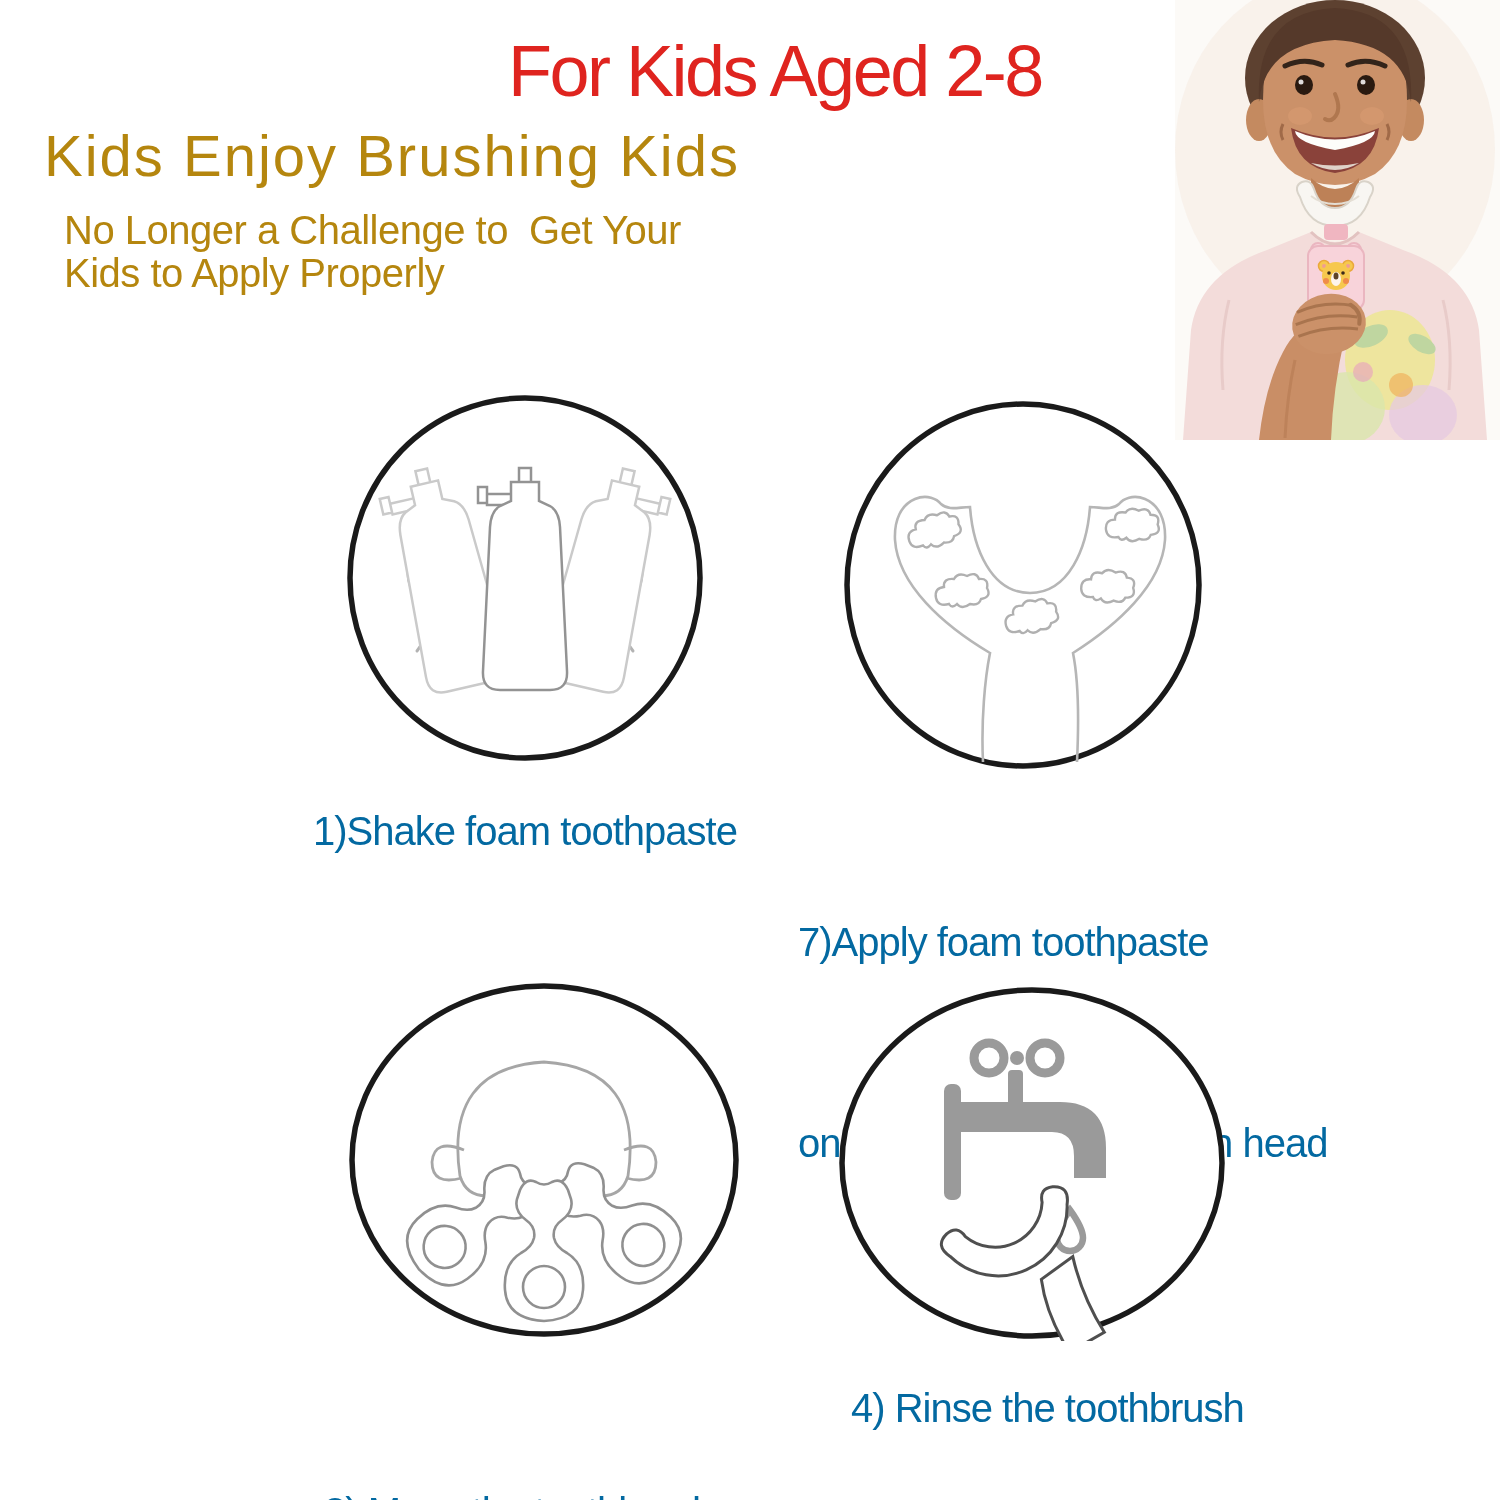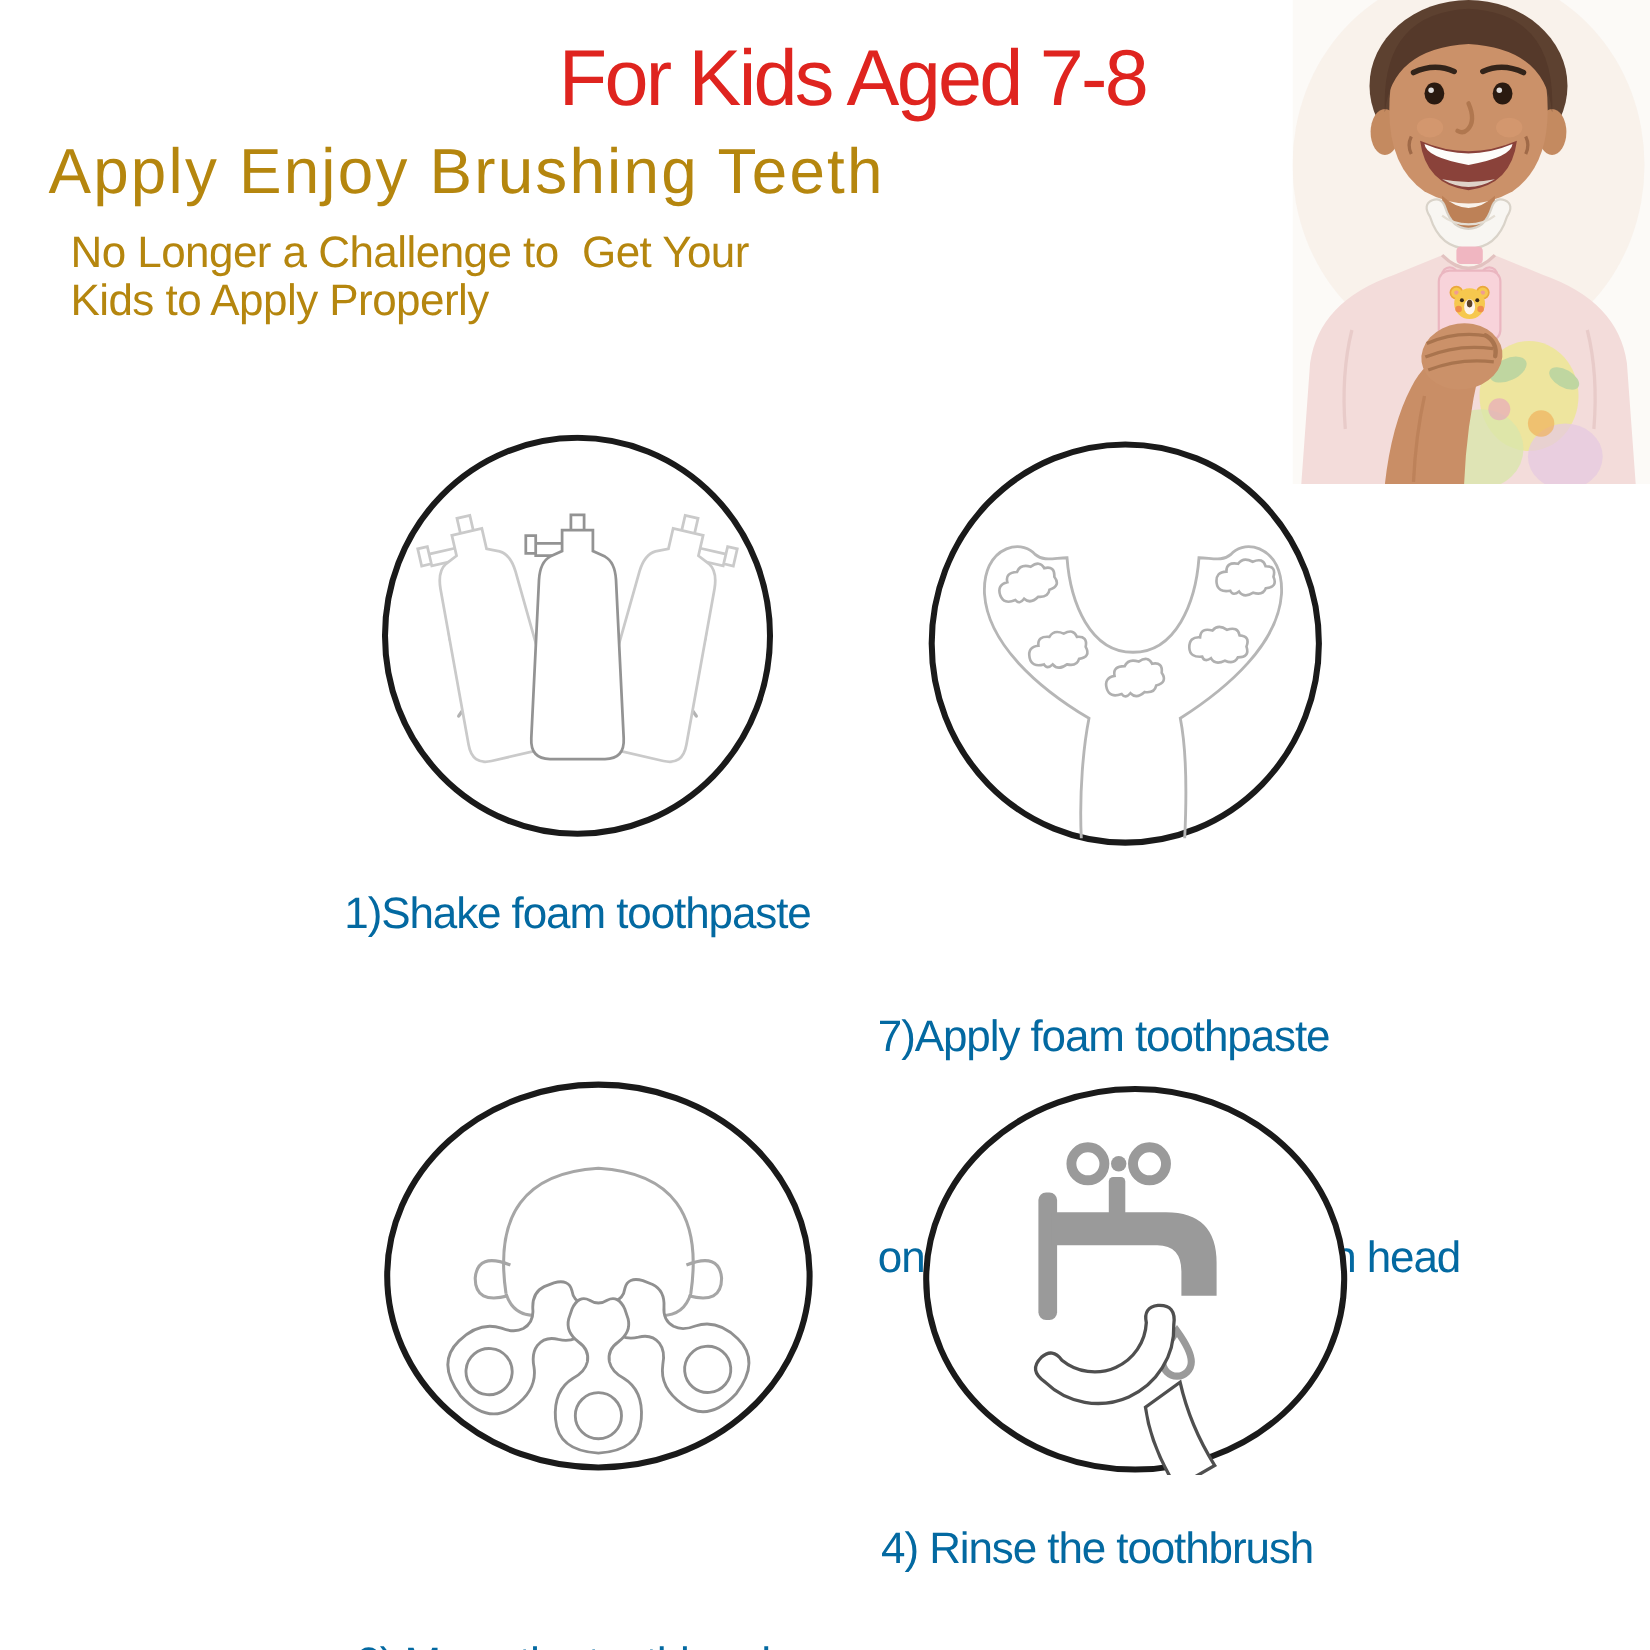--- a/index.html
+++ b/index.html
@@ -22,22 +22,22 @@
   .head{stroke:#a6a6a6;fill:none;stroke-width:2.8;}
   .brush{stroke:#909090;fill:#ffffff;stroke-width:2.6;}
   .faucet{fill:#9a9a9a;}
   .rinsebrush{stroke:#4f4f4f;fill:#ffffff;stroke-width:3;}
 </style>
 </head>
 <body>
 
 <div class="canvas">
 
-  <div class="abs title-red" style="left:508px;top:30px;">For Kids Aged 7-8</div>
-  <div class="abs title-gold" style="left:44px;top:122px;">Apply Enjoy Brushing Teeth</div>
+  <div class="abs title-red" style="left:508px;top:30px;">For Kids Aged 2-8</div>
+  <div class="abs title-gold" style="left:44px;top:122px;">Kids Enjoy Brushing Kids</div>
   <div class="abs" style="left:52px;top:209px;">
     <div class="tagline">No Longer a Challenge to  Get Your</div>
     <div class="tagline">Kids to Apply Properly</div>
   </div>
 
   <div class="abs" style="left:1175px;top:0;width:325px;height:440px;">
     <svg width="325" height="440" viewBox="0 0 325 440">
       <rect width="325" height="440" fill="#fcfaf7"></rect>
       <ellipse cx="160" cy="150" rx="160" ry="175" fill="#f5ebe2" opacity="0.55"></ellipse>
       <g>
@@ -186,15 +186,15 @@
         <circle cx="207" cy="72" r="15" fill="none" stroke="#9a9a9a" stroke-width="9"></circle>
         <circle cx="179" cy="72" r="7"></circle>
       </g>
       <path transform="translate(232,243)" d="M 0,-19 Q 13,-1 13,9 A 13,13 0 1 1 -13,9 Q -13,-1 0,-19 Z" fill="#ffffff" stroke="#9a9a9a" stroke-width="6.5"></path>
       <g transform="translate(182,270) rotate(-24)">
         <path class="rinsebrush" d="M 10,30 Q 0,64 6,108 L 46,104 Q 40,62 48,22 L 10,30 Z"></path>
         <path class="rinsebrush" d="M -64,-28 Q -74,-44 -58,-50 Q -45,-54 -42,-40 A 47,47 0 0 0 42,-40 Q 45,-54 58,-50 Q 74,-44 64,-28 A 69,69 0 0 1 -64,-28 Z"></path>
       </g>
     </svg>
   </div>
-  <div class="abs caption" style="left:801px;top:1386px;">4) Rinse the toothbrush</div>
+  <div class="abs caption" style="left:851px;top:1386px;">4) Rinse the toothbrush</div>
 
 </div>
 
 </body></html>

